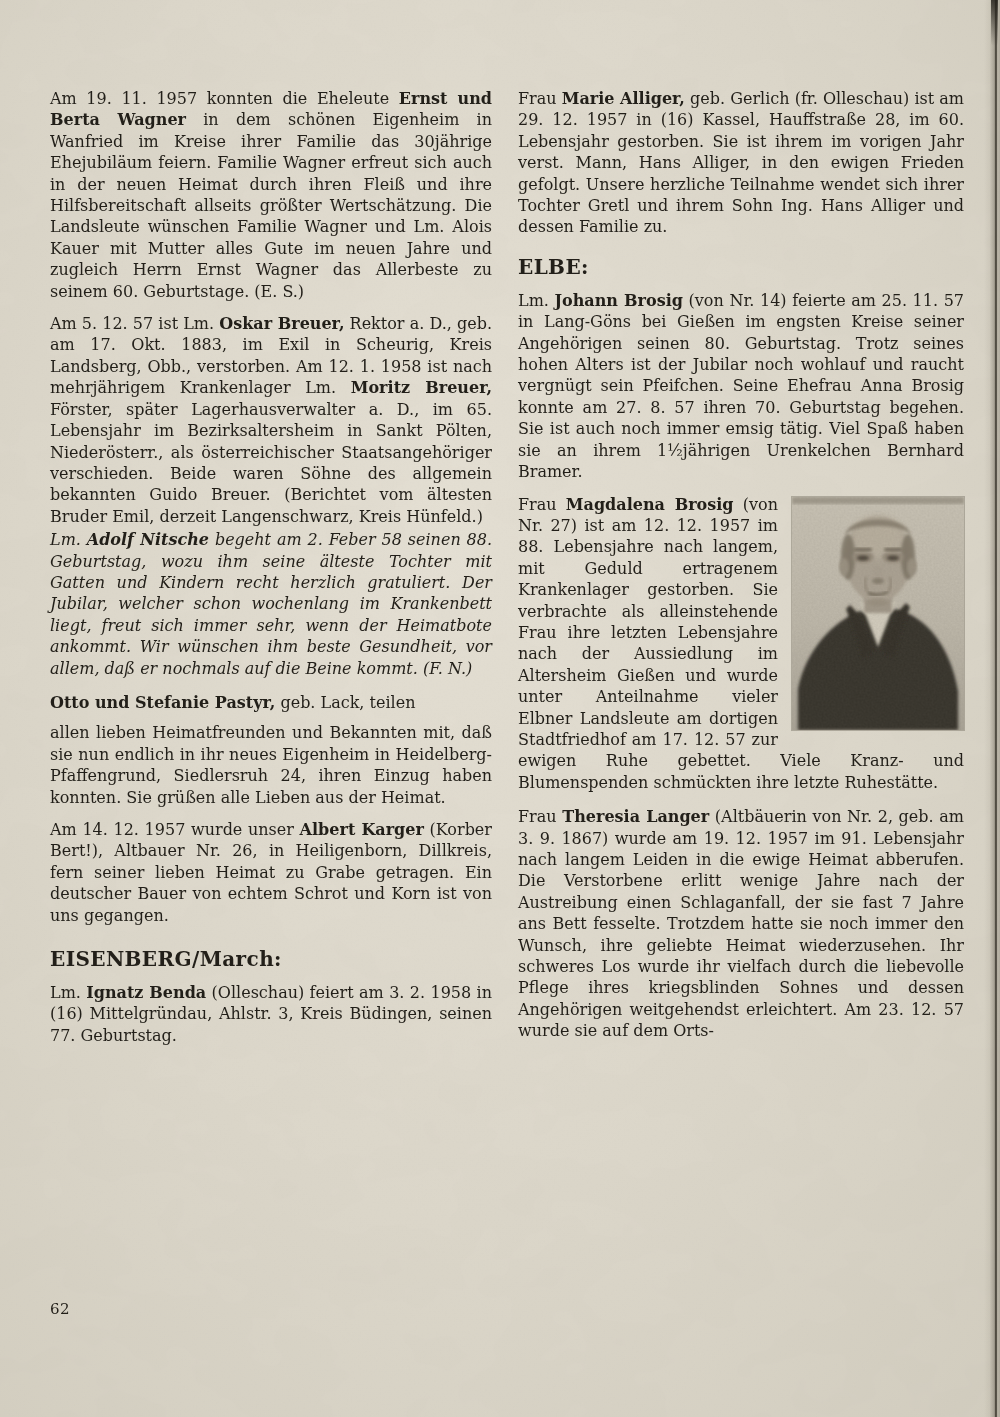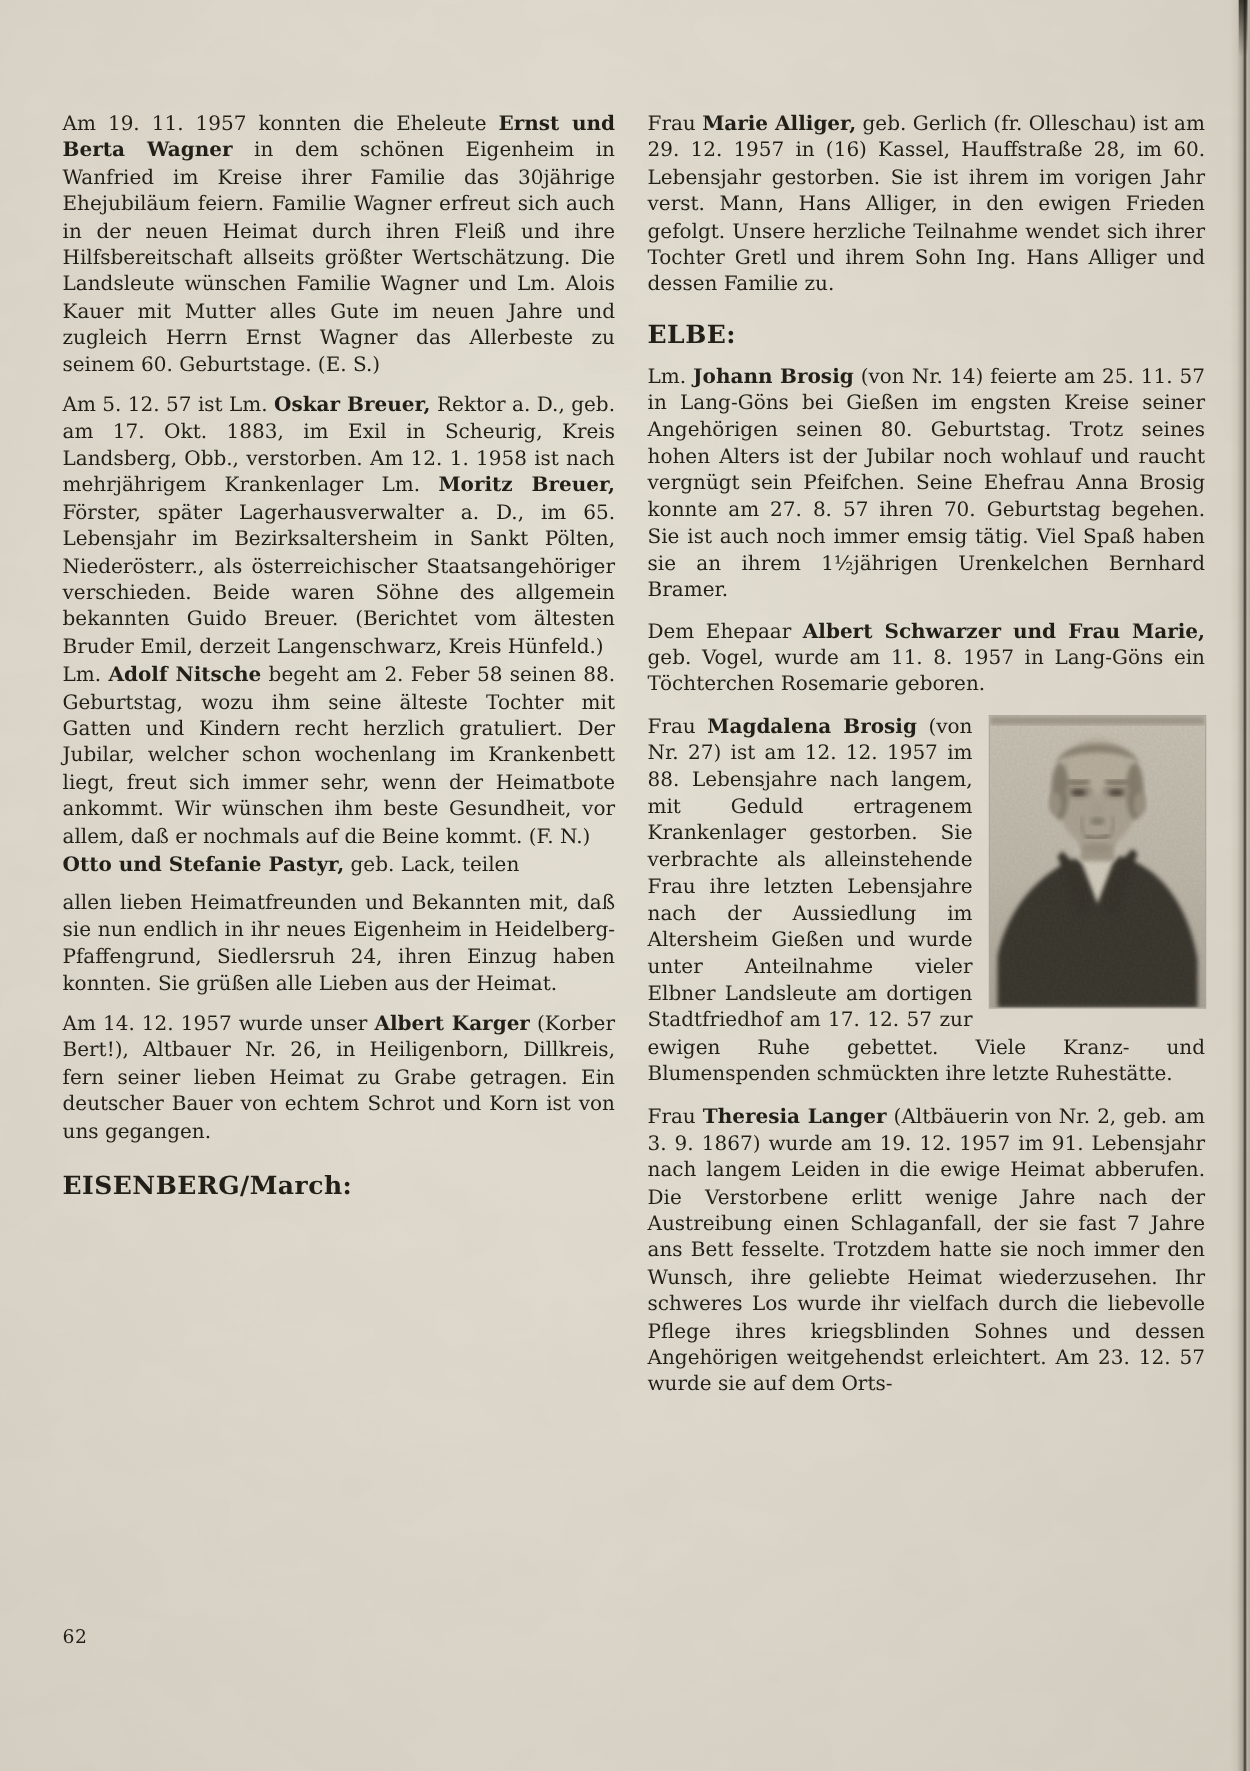--- a/index.html
+++ b/index.html
@@ -45,21 +45,21 @@
     text-align:justify;text-justify:inter-word;
     hyphens:auto;-webkit-hyphens:auto;
   }
   .heading{
     margin:21px 0 11px 0;
     font-size:20px;font-weight:bold;letter-spacing:.4px;
   }
   .b{font-weight:bold;}
   
   [data-name="para-breuer-todesfaelle"]{margin-bottom:2px;}
-  [data-name="para-adolf-nitsche"]{margin-bottom:2px;}
+  [data-name="para-adolf-nitsche"]{margin-bottom:13px;font-style:italic;}
   [data-name="para-otto-stefanie-pastyr"]{margin-bottom:9px;}
   [data-name="para-schwarzer-geburt"]{margin-bottom:12px;}
   [data-name="para-magdalena-brosig"]{margin-bottom:13px;}
   [data-name="heading-elbe"]{margin-top:17px;}
   .photo-float{
     float:right;width:172px;height:233px;
     margin:3px 0 8px 14px;
     box-shadow:0 0 0 1px rgba(90,84,70,0.35);
     background:#bcb6a8;
   }
@@ -90,28 +90,28 @@
 </svg>
 
 <div class="col col-left" data-name="left-column">
     <p class="para" data-name="para-wagner-ehejubilaeum"><span>Am 19. 11. 1957 konnten die Eheleute </span><span class="b">Ernst und Berta Wagner</span><span> in dem schönen Eigenheim in Wanfried im Kreise ihrer Familie das 30jährige Ehejubiläum feiern. Familie Wagner erfreut sich auch in der neuen Heimat durch ihren Fleiß und ihre Hilfsbereitschaft allseits größter Wertschätzung. Die Landsleute wünschen Familie Wagner und Lm. Alois Kauer mit Mutter alles Gute im neuen Jahre und zugleich Herrn Ernst Wagner das Allerbeste zu seinem 60. Geburtstage. (E. S.)</span></p>
     <p class="para" data-name="para-breuer-todesfaelle"><span>Am 5. 12. 57 ist Lm. </span><span class="b">Oskar Breuer,</span><span> Rektor a. D., geb. am 17. Okt. 1883, im Exil in Scheurig, Kreis Landsberg, Obb., verstorben. Am 12. 1. 1958 ist nach mehrjährigem Krankenlager Lm. </span><span class="b">Moritz Breuer,</span><span> Förster, später Lagerhausverwalter a. D., im 65. Lebensjahr im Bezirksaltersheim in Sankt Pölten, Niederösterr., als österreichischer Staatsangehöriger verschieden. Beide waren Söhne des allgemein bekannten Guido Breuer. (Berichtet vom ältesten Bruder Emil, derzeit Langenschwarz, Kreis Hünfeld.)</span></p>
     <p class="para" data-name="para-adolf-nitsche"><span>Lm. </span><span class="b">Adolf Nitsche</span><span> begeht am 2. Feber 58 seinen 88. Geburtstag, wozu ihm seine älteste Tochter mit Gatten und Kindern recht herzlich gratuliert.  Der Jubilar, welcher schon wochenlang im Krankenbett liegt, freut sich immer sehr, wenn der Heimatbote ankommt. Wir wünschen ihm beste Gesundheit, vor allem, daß er nochmals auf die Beine kommt. (F. N.)</span></p>
     <p class="para" data-name="para-otto-stefanie-pastyr"><span class="b">Otto und Stefanie Pastyr,</span><span> geb. Lack, teilen</span></p>
     <p class="para" data-name="para-pastyr-eigenheim"><span>allen lieben Heimatfreunden und Bekannten mit, daß sie nun endlich in ihr neues Eigenheim in Heidelberg-Pfaffengrund, Siedlersruh 24, ihren Einzug haben konnten. Sie grüßen alle Lieben aus der Heimat.</span></p>
     <p class="para" data-name="para-albert-karger"><span>Am 14. 12. 1957 wurde unser </span><span class="b">Albert Karger</span><span> (Korber Bert!), Altbauer Nr. 26, in Heiligenborn, Dillkreis, fern seiner lieben Heimat zu Grabe getragen.  Ein deutscher Bauer von echtem Schrot und Korn ist von uns gegangen.</span></p>
     <h3 class="heading" data-name="heading-eisenberg"><span class="b">EISENBERG/March:</span></h3>
+    <p class="para" data-name="para-ignatz-benda"><span>Lm. </span><span class="b">Ignatz Benda</span><span> (Olleschau) feiert am 3. 2. 1958 in (16) Mittelgründau, Ahlstr. 3, Kreis Büdingen, seinen 77. Geburtstag.</span></p>
   </div>
 
 <div class="col col-right" data-name="right-column">
   <div data-name="right-column-upper">
       <p class="para" data-name="para-marie-alliger"><span>Frau </span><span class="b">Marie Alliger,</span><span> geb. Gerlich (fr. Olleschau) ist am 29. 12. 1957 in (16) Kassel, Hauffstraße 28, im 60. Lebensjahr gestorben. Sie ist ihrem im vorigen Jahr verst. Mann, Hans Alliger, in den ewigen Frieden gefolgt.  Unsere herzliche Teilnahme wendet sich ihrer Tochter Gretl und ihrem Sohn Ing. Hans Alliger und dessen Familie zu.</span></p>
       <h3 class="heading" data-name="heading-elbe"><span class="b">ELBE:</span></h3>
       <p class="para" data-name="para-johann-brosig"><span>Lm. </span><span class="b">Johann Brosig</span><span> (von Nr. 14) feierte am 25. 11. 57 in Lang-Göns bei Gießen im engsten Kreise seiner Angehörigen seinen 80. Geburtstag. Trotz seines hohen Alters ist der Jubilar noch wohlauf und raucht vergnügt sein Pfeifchen. Seine Ehefrau Anna Brosig konnte am 27. 8. 57 ihren 70. Geburtstag begehen. Sie ist auch noch immer emsig tätig. Viel Spaß haben sie an ihrem 1½jährigen Urenkelchen Bernhard Bramer.</span></p>
-      <p class="para" data-name="para-schwarzer-geburt"><span>Dem Ehepaar </span><span class="b">Albert Schwarzer und Frau Marie,</span><span> geb. Vogel, wurde am 11. 8. 1957 in Lang-Göns ein Töchterchen Rosemarie geboren.</span></p>
     </div>
 
   <p class="para" data-name="para-magdalena-brosig">
     <span class="photo-float" data-name="portrait-photo">
       <svg width="172" height="233" viewBox="0 0 172 233" data-name="portrait-photo-image">
         <defs>
           <linearGradient id="pbg" x1="0" y1="0" x2="0" y2="1">
             <stop offset="0" stop-color="#c9c3b5"></stop>
             <stop offset="0.55" stop-color="#beb8aa"></stop>
             <stop offset="1" stop-color="#aaa497"></stop>

